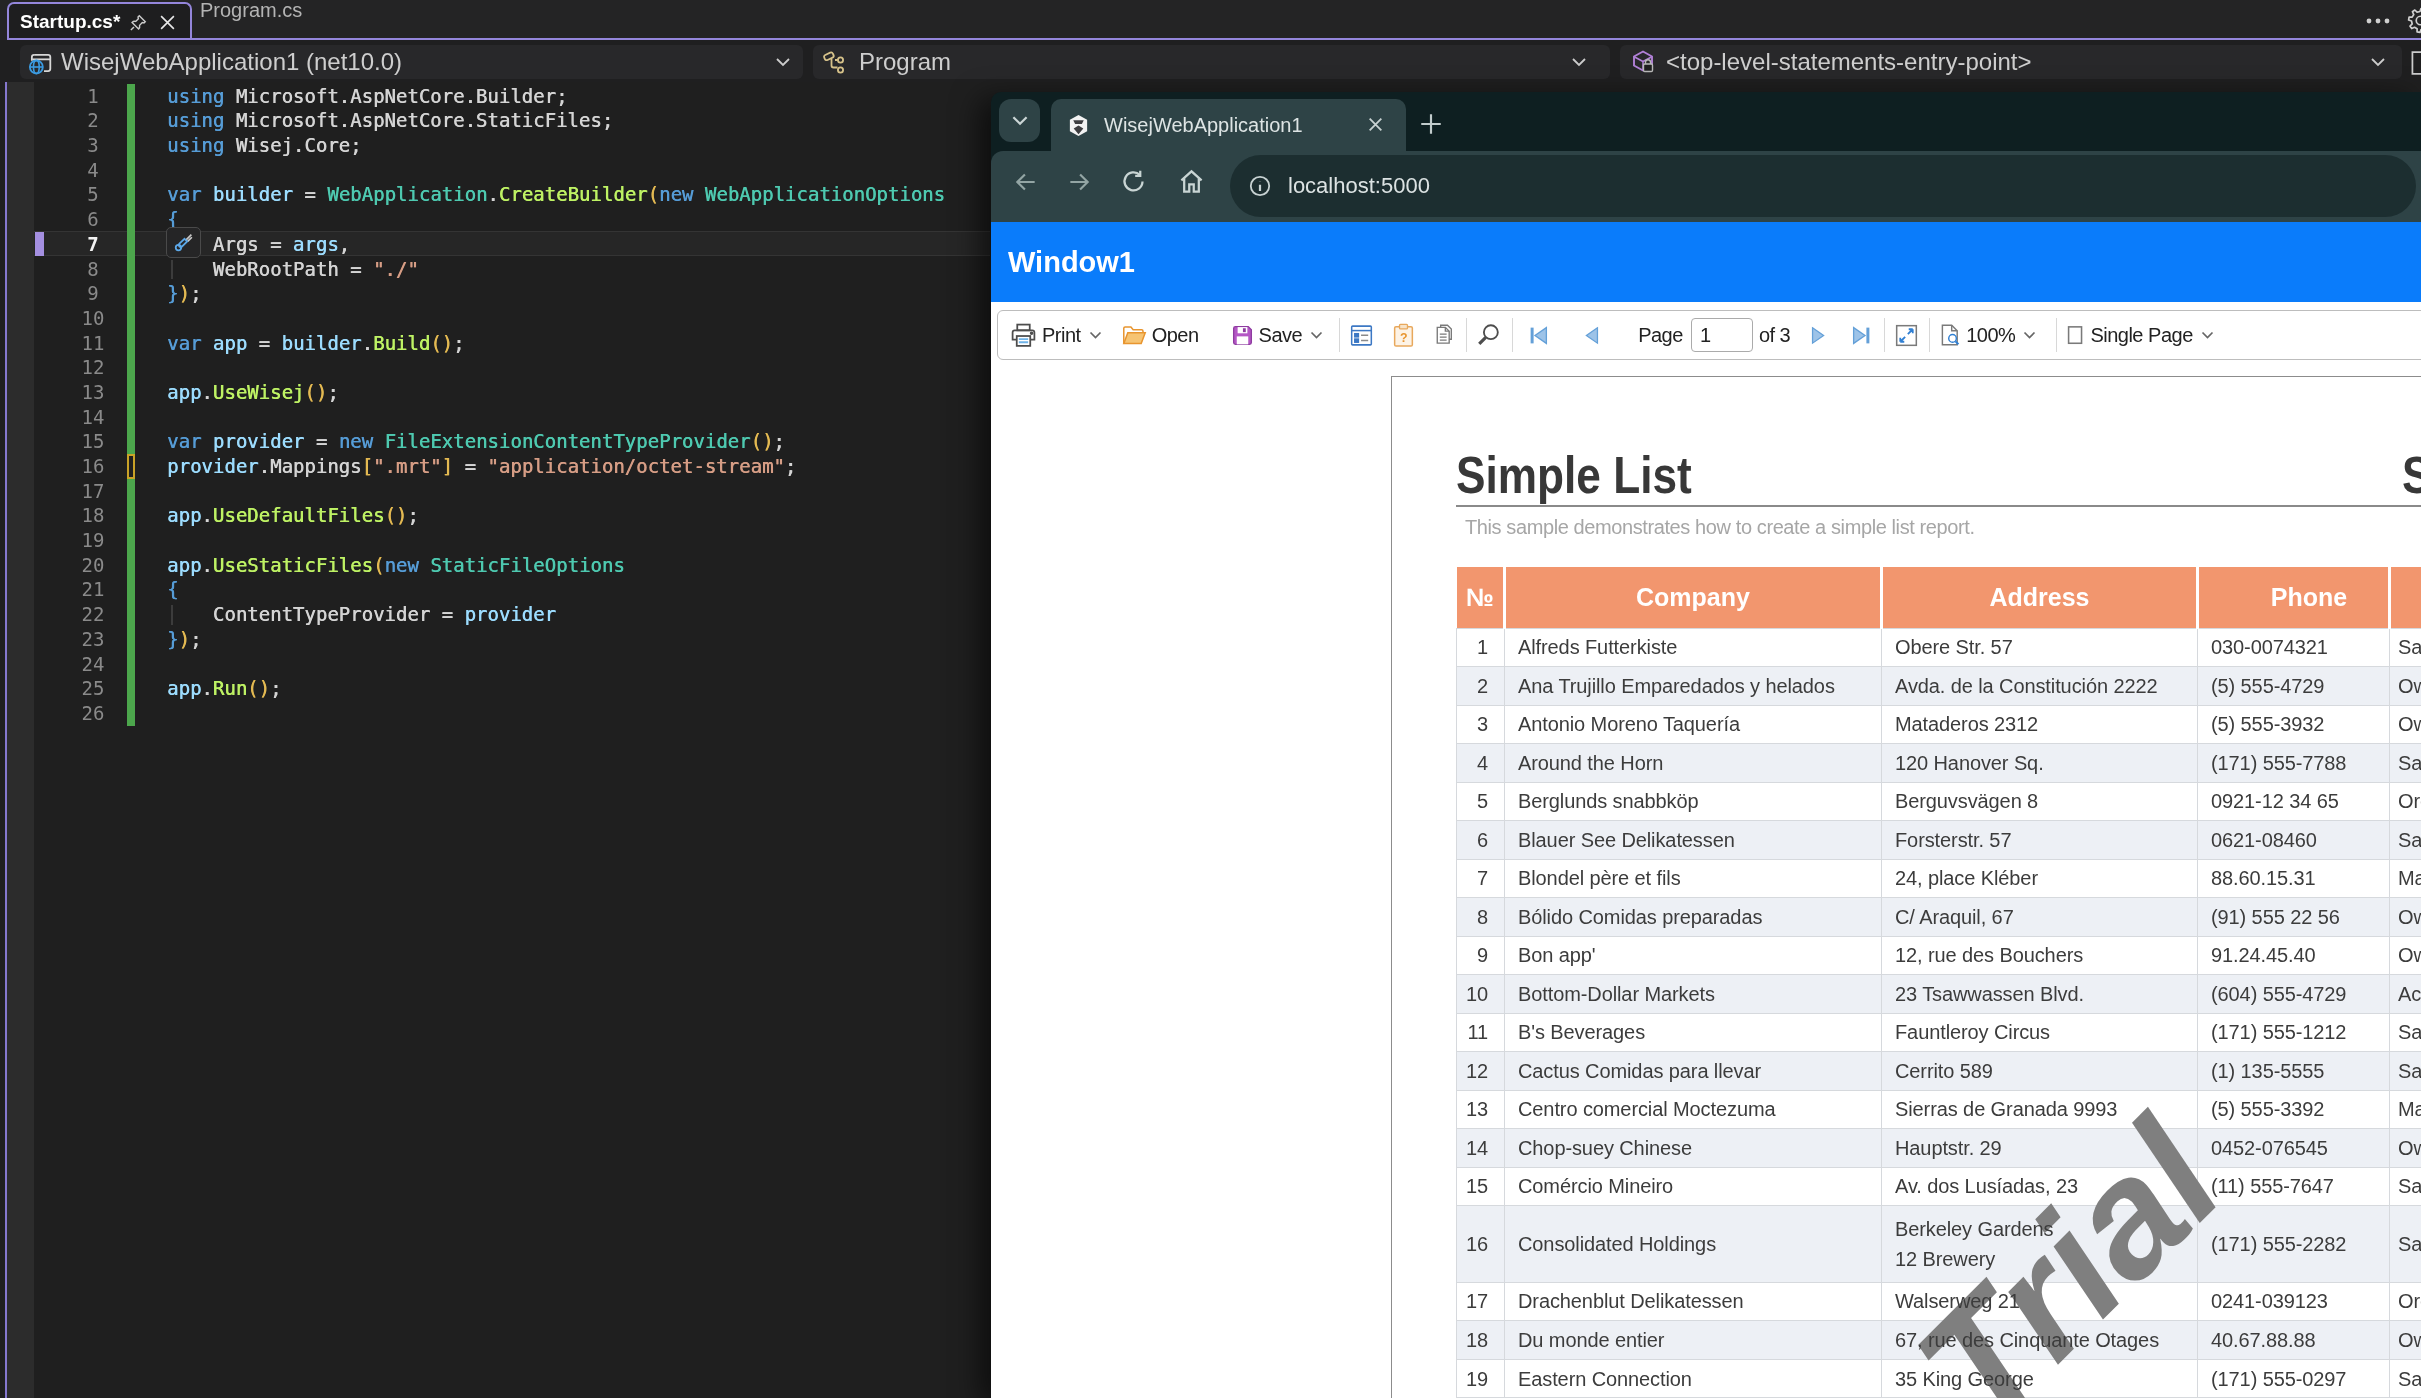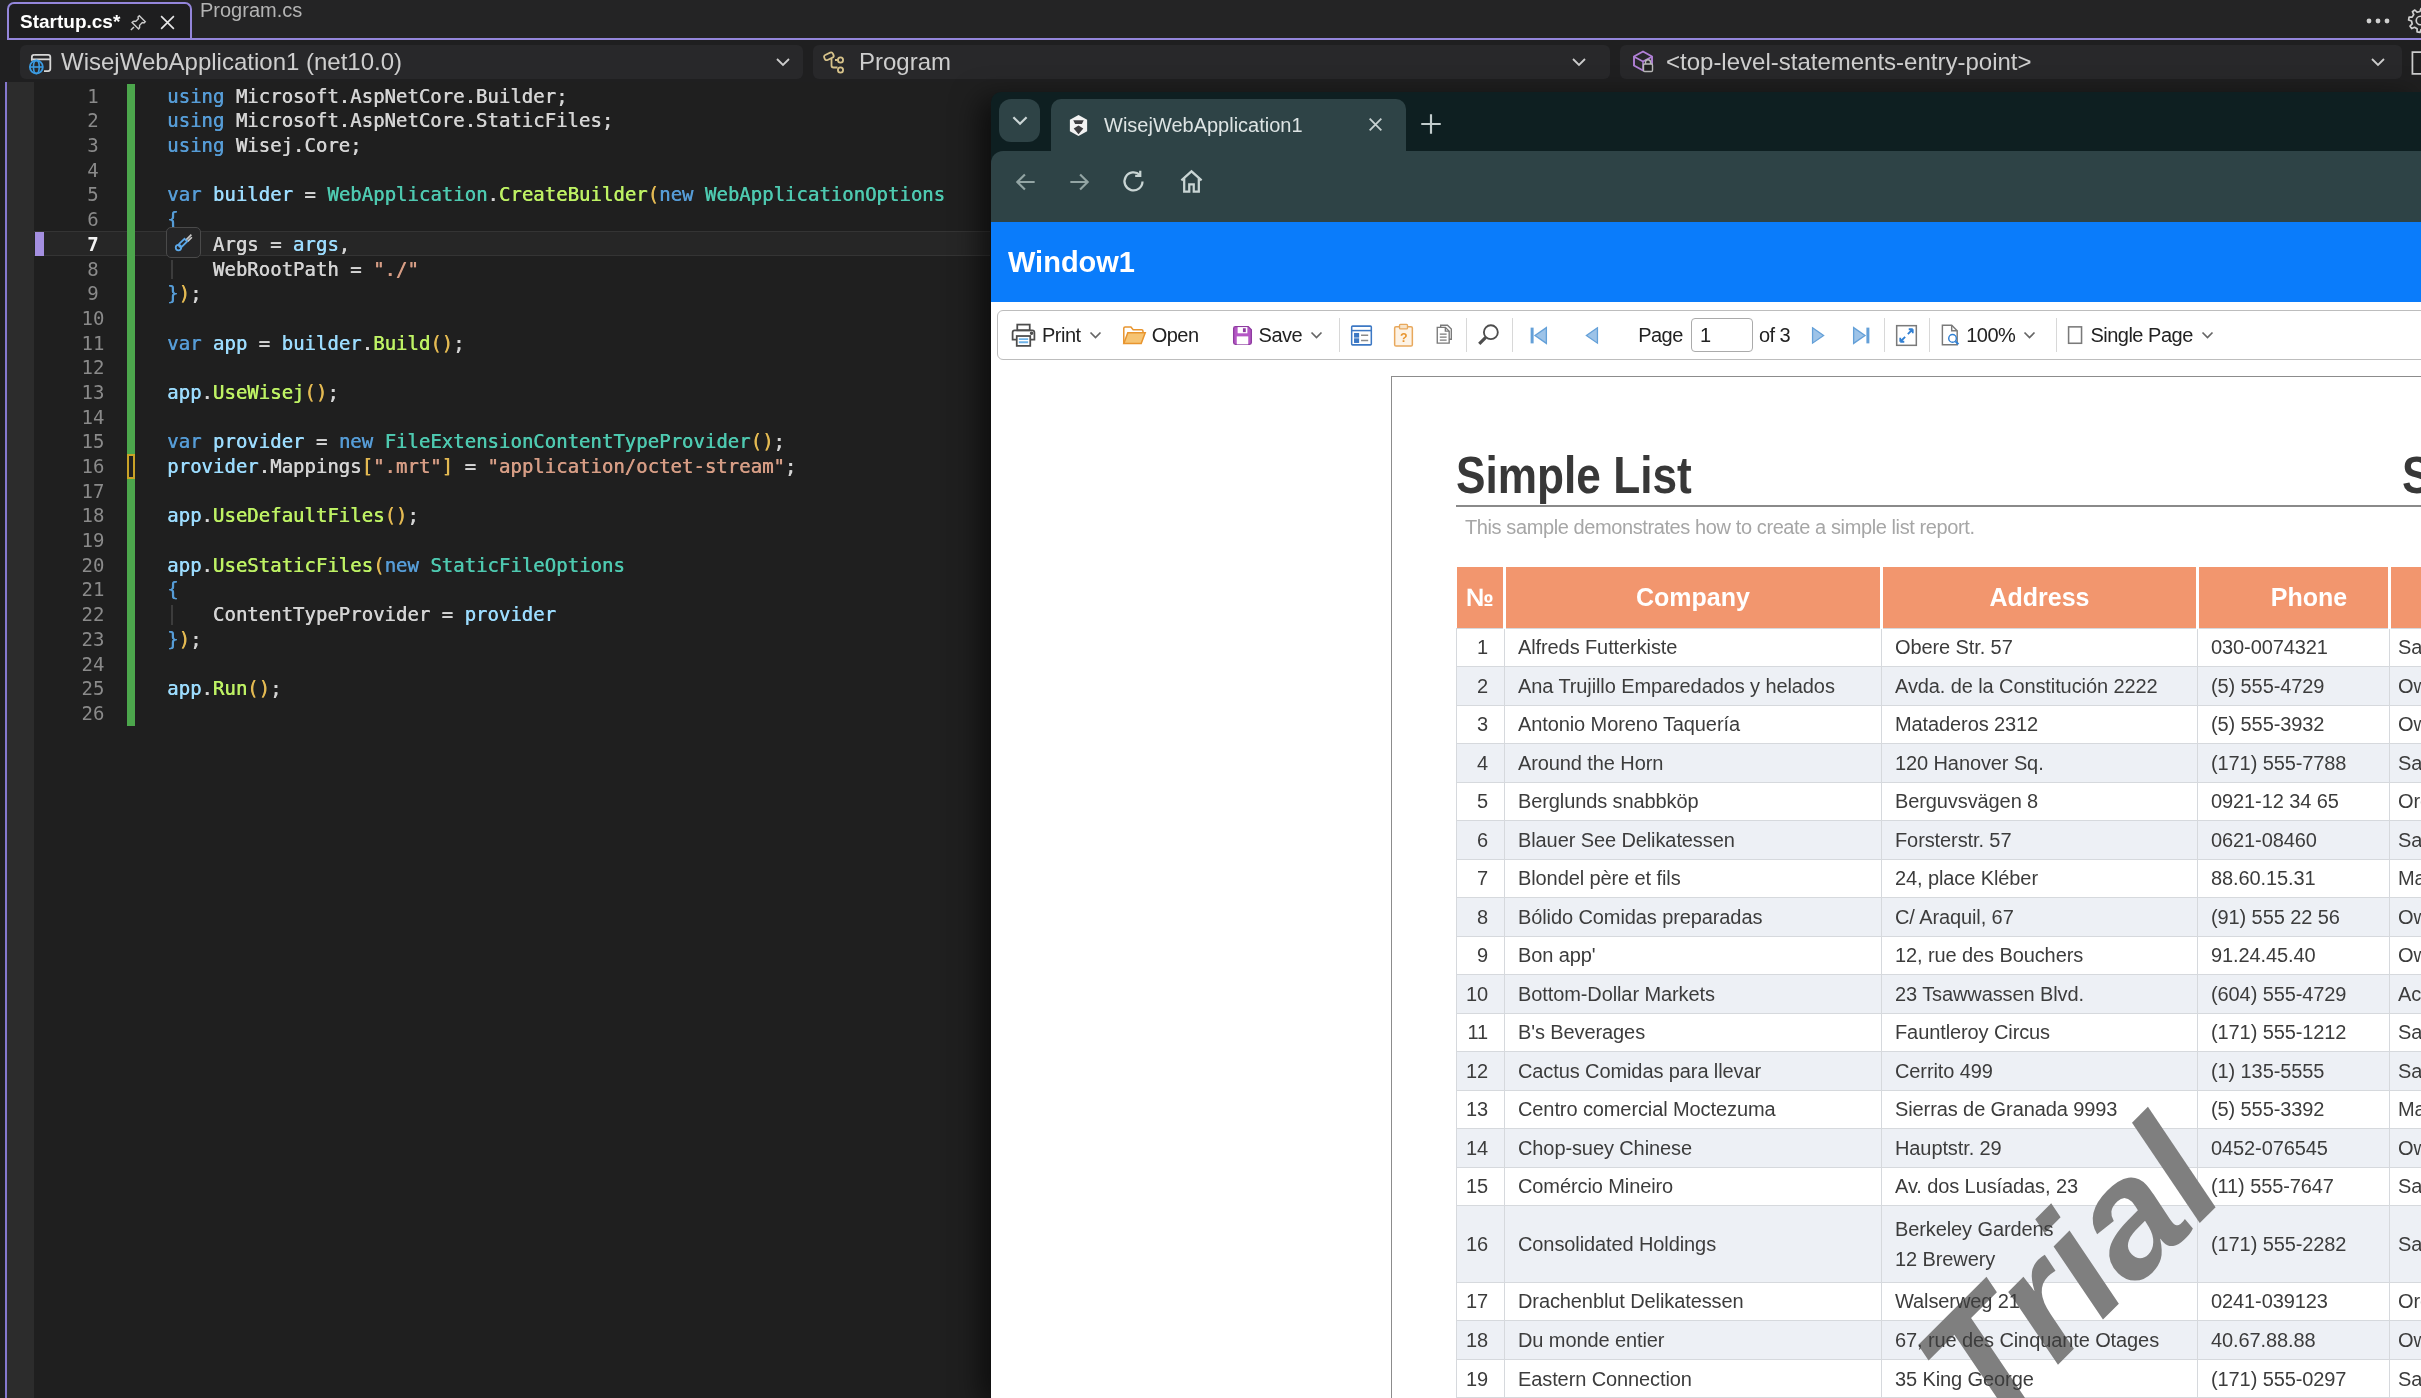--- a/index.html
+++ b/index.html
@@ -261,20 +261,29 @@
         <path d="M20 12 A 8 8 0 1 1 17.7 6.3"></path>
           <path d="M18 2.5 V7 H13.5" stroke-width="2"></path>
       </svg>
     </span>
     <span class="abs" style="left:187px; top:17px">
       <svg width="27" height="27" viewBox="0 0 24 24" fill="none" stroke="#c9d5d4" stroke-width="2">
         <path d="M3 11 L12 3 L21 11"></path>
           <path d="M5.5 9 V21 H10 V14.5 H14 V21 H18.5 V9"></path>
       </svg>
     </span>
+    <div class="br-addr">
+      <span style="margin-left:18px">
+        <svg width="24" height="24" viewBox="0 0 24 24" fill="none" stroke="#c7d2d2" stroke-width="1.8">
+          <circle cx="12" cy="12" r="9.2"></circle>
+            <path d="M12 7.2 V7.6 M12 10.8 V17" stroke-width="2.2"></path>
+        </svg>
+      </span>
+      <span class="url">localhost:5000</span>
+    </div>
   </div>
   <div class="br-tabsearch">
     <svg width="18" height="11" viewBox="0 0 16 10" fill="none" stroke="#cbd5d5" stroke-width="2">
         <path d="M2 2 L8 8 L14 2"></path>
       </svg>
   </div>
   <div class="br-tab">
     <span style="margin-left:16px">
       <svg width="23" height="23" viewBox="0 0 24 24">
         <path d="M12 1 L21 6 V18 L12 23 L3 18 V6 Z" fill="#f2f2f2"></path>
@@ -650,21 +659,21 @@
               </td>
             </tr>
             <tr class="even">
               <td class="num">
                 <span class="ct">12</span>
               </td>
               <td>
                 <span class="ct">Cactus Comidas para llevar</span>
               </td>
               <td>
-                <span class="ct">Cerrito 499</span>
+                <span class="ct">Cerrito 589</span>
               </td>
               <td>
                 <span class="ct">(1) 135-5555</span>
               </td>
               <td class="last">
                 <span class="ct">Sale</span>
               </td>
             </tr>
             <tr class="">
               <td class="num">

